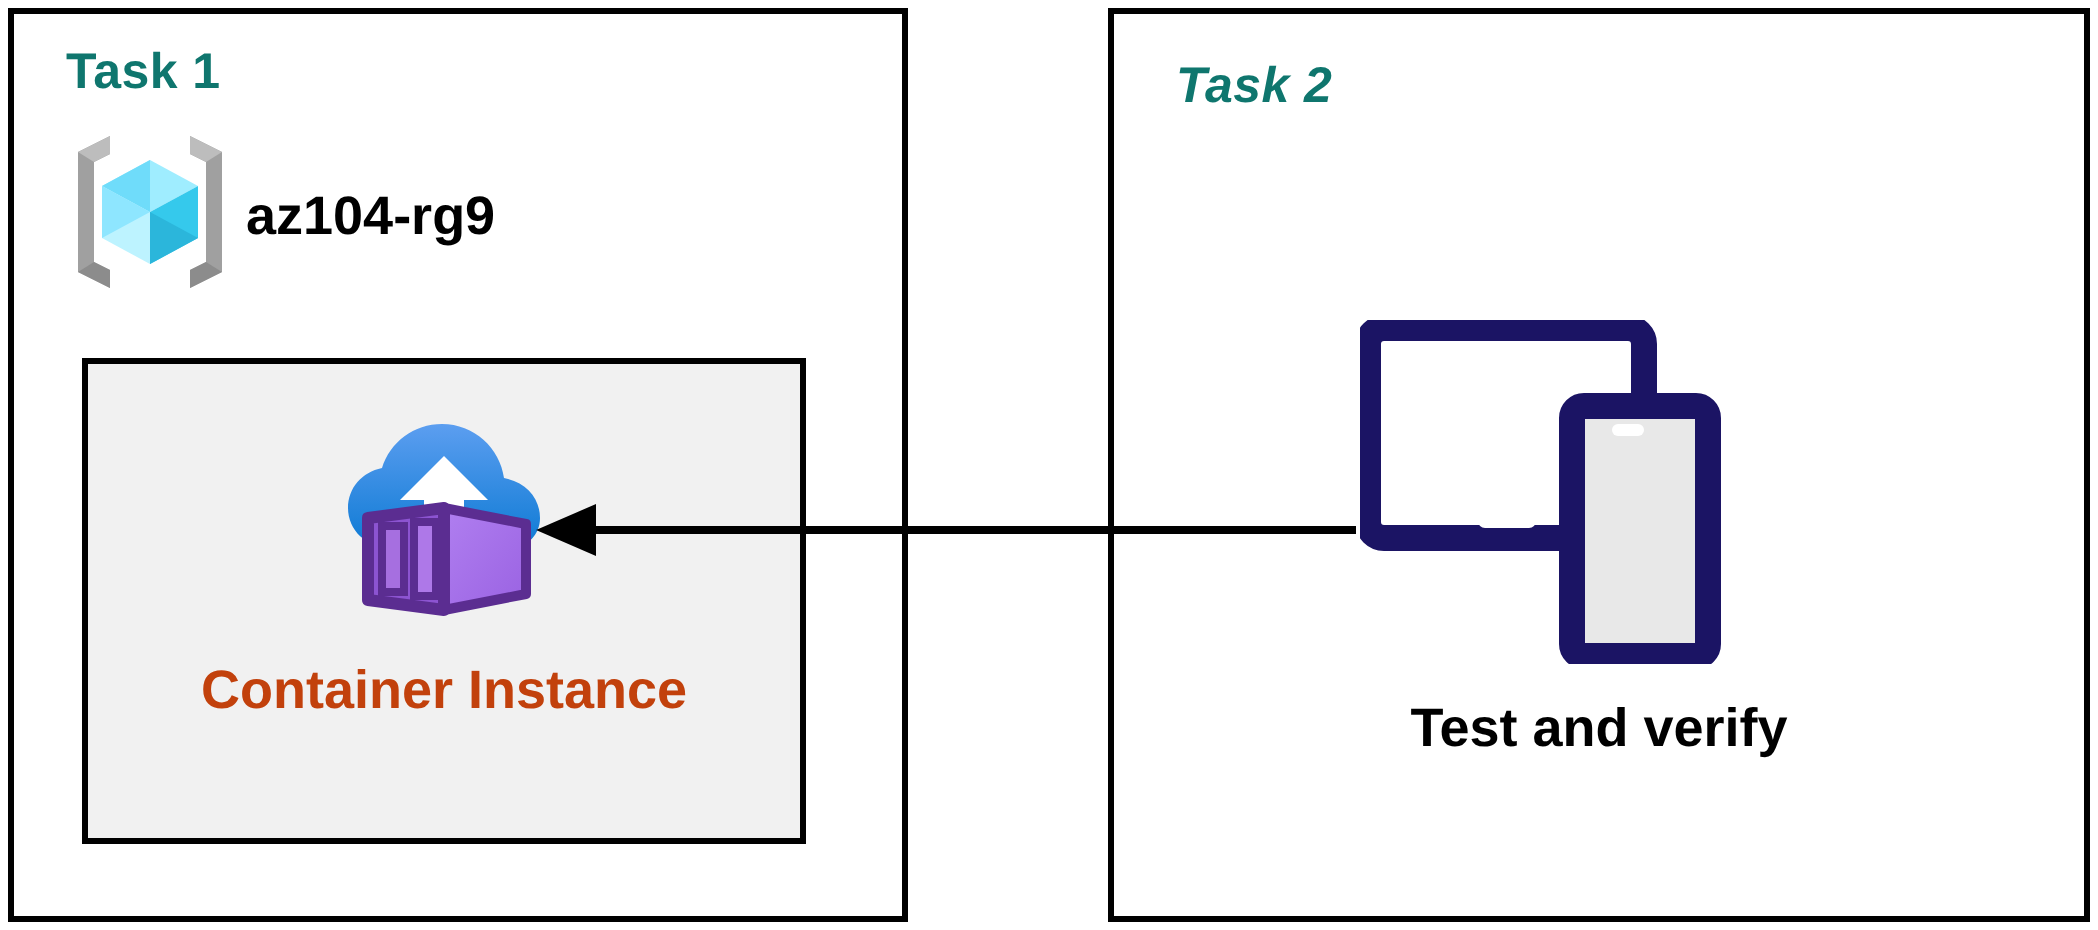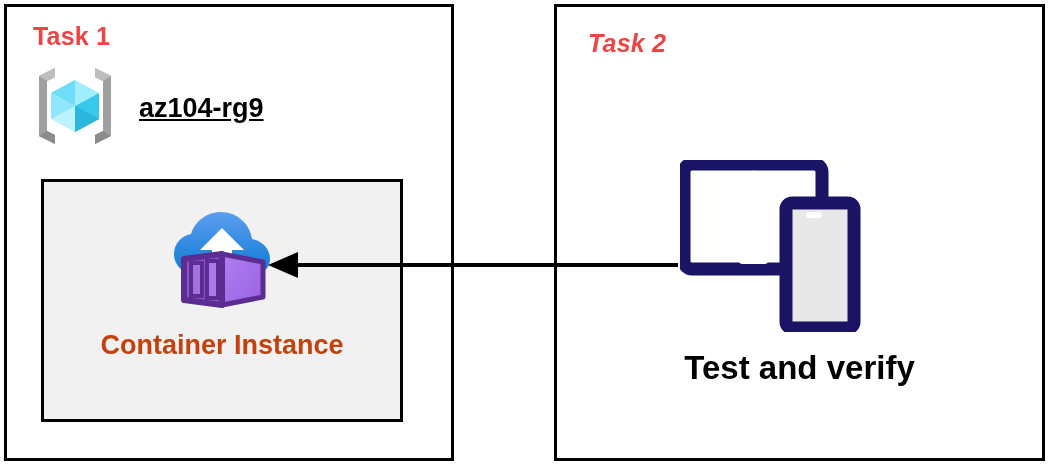--- a/index.html
+++ b/index.html
@@ -33,37 +33,36 @@
     left: 554px;
     top: 4px;
     width: 491px;
     height: 457px;
   }
 
   .panel-title {
     position: absolute;
     font-size: 25px;
     font-weight: bold;
-    color: #ef4444;
+    color: #0f766e;
     letter-spacing: 0.2px;
     white-space: nowrap;
   }
 
   #title-task1 { left: 26px; top: 15px; }
   #title-task2 { left: 31px; top: 22px; font-style: italic; }
 
   
   #rg-row {
     position: absolute;
     left: 26px;
     top: 57px;
     display: flex;
     align-items: center;
-    gap: 22px;
-    text-decoration: underline;
+    gap: 6px;
   }
   #rg-icon { width: 84px; height: 84px; display: block; }
   #rg-label {
     font-size: 27px;
     font-weight: bold;
     color: #000000;
     white-space: nowrap;
     position: relative;
     top: 2px;
   }
@@ -119,21 +118,21 @@
     width: 185px;
     height: 172px;
     display: block;
   }
   #verify-label {
     position: absolute;
     left: 554px;
     top: 349px;
     width: 491px;
     text-align: center;
-    font-size: 33px;
+    font-size: 27px;
     font-weight: bold;
     color: #000000;
     white-space: nowrap;
   }
 </style>
 </head>
 <body>
 
 
 

